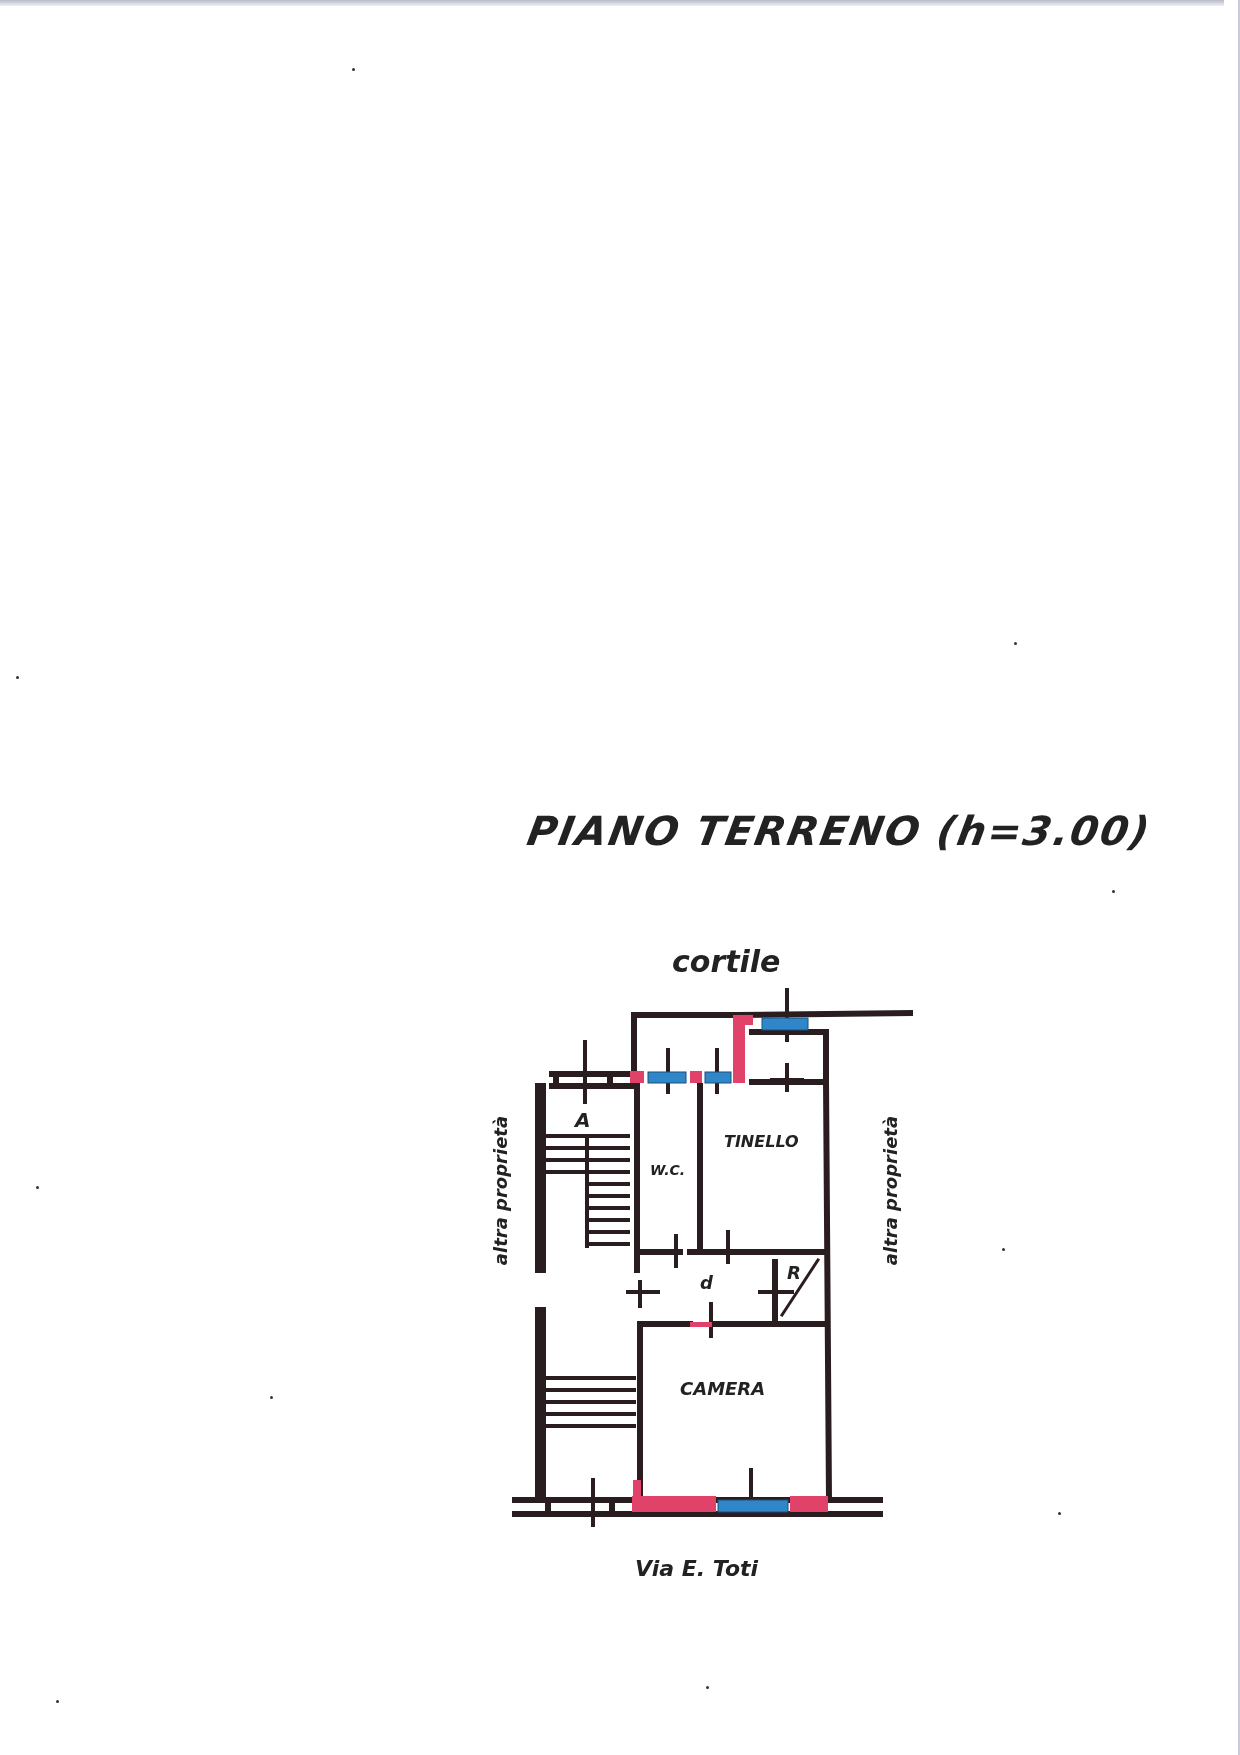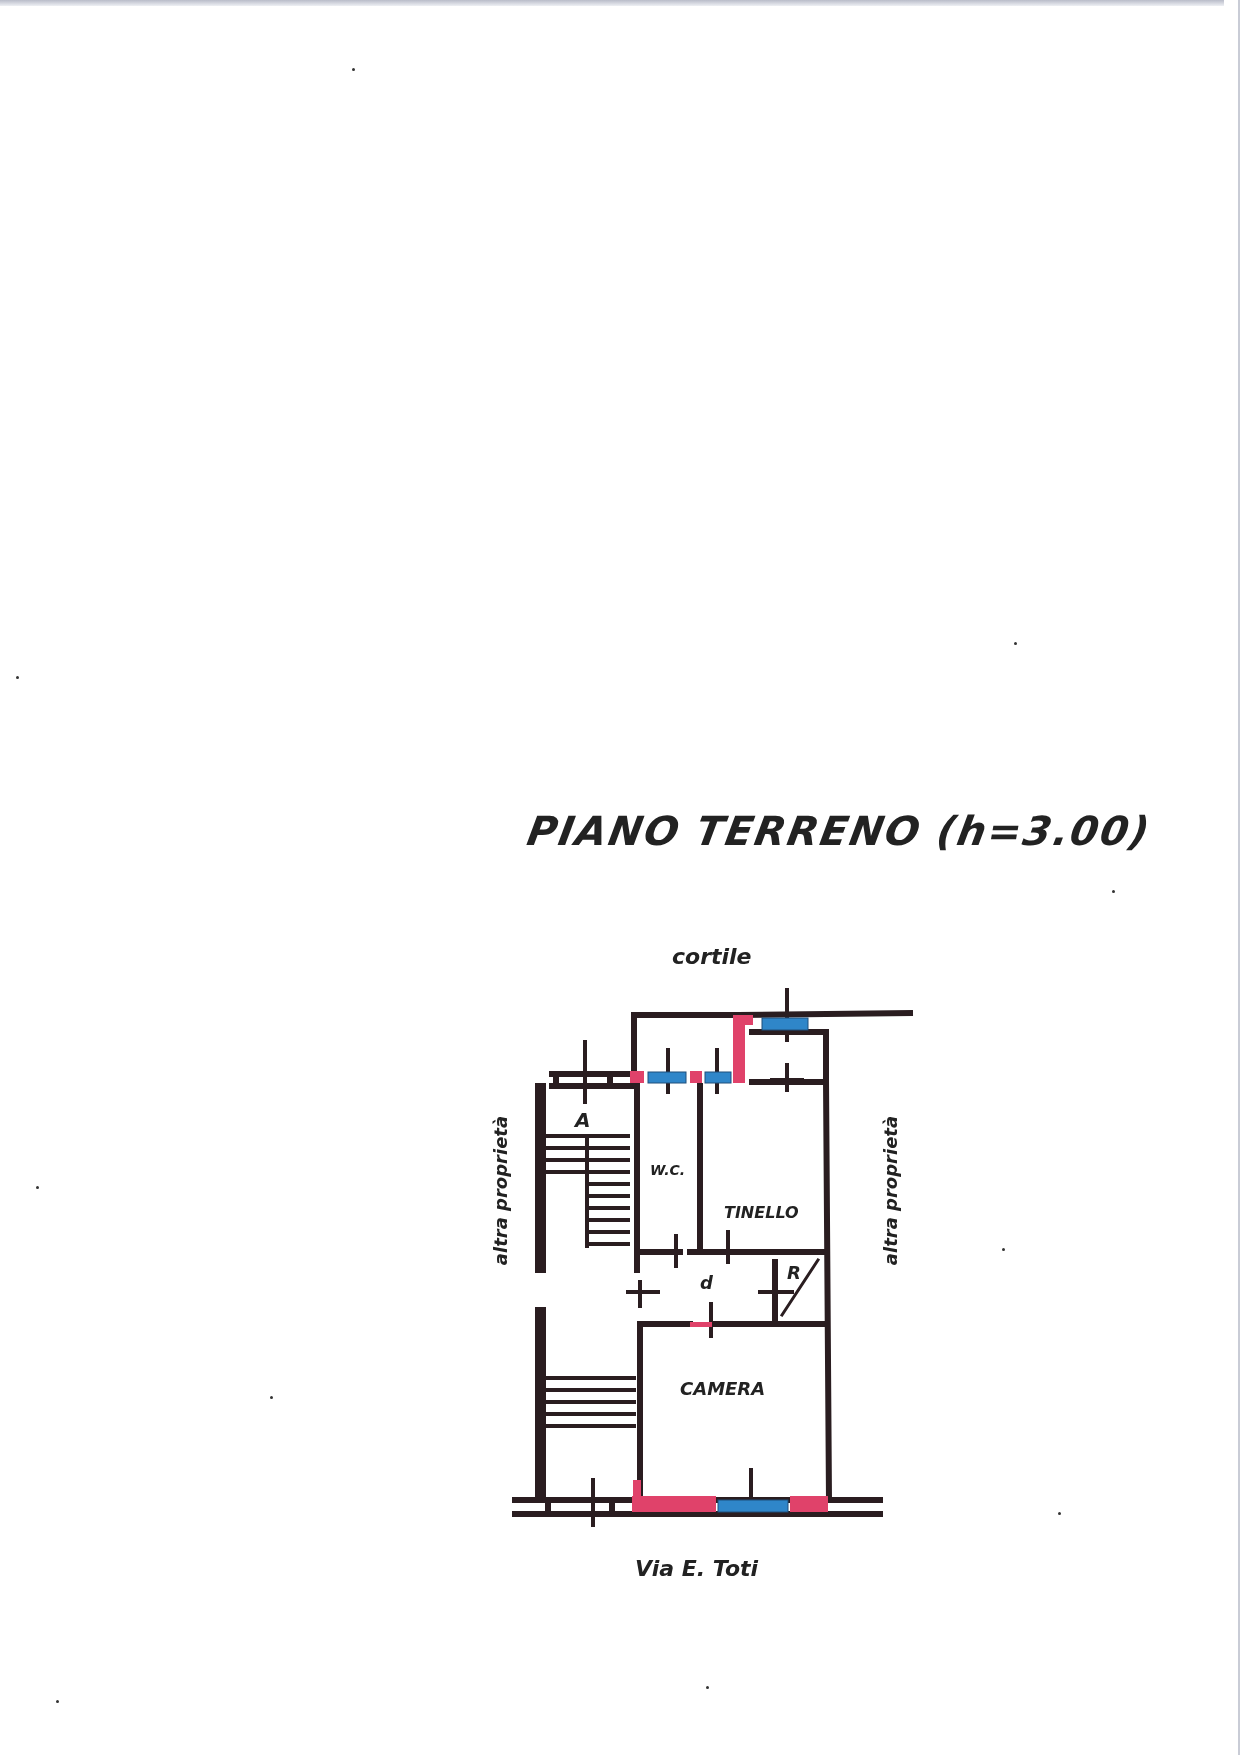--- a/index.html
+++ b/index.html
@@ -1,21 +1,21 @@
 <!DOCTYPE html>
 <html><head>
 <meta charset="utf-8">
 <style>
   html, body { margin: 0; padding: 0; background: #ffffff; }
   body { width: 1240px; height: 1755px; position: relative; overflow: hidden; font-family: "DejaVu Sans", sans-serif; }
   .scan-top { position: absolute; left: 0; top: 0; width: 1224px; height: 6px; background: linear-gradient(#b9bcc9, #eef0f4); }
   .scan-right { position: absolute; right: 0; top: 0; width: 2px; height: 1755px; background: #c9ccd6; }
   .title { position: absolute; left: 528px; top: 808px; font-family: "DejaVu Sans", sans-serif; font-weight: bold; font-style: italic; font-size: 40px; letter-spacing: 2px; color: #222; transform: skewX(-10deg); white-space: nowrap; }
   .label { position: absolute; font-family: "DejaVu Sans", sans-serif; font-style: italic; font-weight: bold; color: #222; white-space: nowrap; }
-  .lbl-cortile { left: 672px; top: 944px; font-size: 22px; }
+  .lbl-cortile { left: 672px; top: 944px; font-size: 30px; }
   .lbl-via { left: 635px; top: 1556px; font-size: 22px; }
   .lbl-vert-left { left: 400px; top: 1180px; font-size: 18px; transform: rotate(-90deg); transform-origin: center; width: 200px; text-align: center; }
   .lbl-vert-right { left: 790px; top: 1180px; font-size: 18px; transform: rotate(-90deg); transform-origin: center; width: 200px; text-align: center; }
   .room { position: absolute; font-family: "DejaVu Sans", sans-serif; font-weight: bold; font-style: italic; color: #222; font-size: 16px; white-space: nowrap; }
   svg.plan { position: absolute; left: 0; top: 0; }
   .dot { position: absolute; width: 3px; height: 3px; background: #333; border-radius: 50%; }
 </style>
 </head>
 <body>
 
@@ -117,21 +117,21 @@
   <g fill="#2f86c9" stroke="#1e4f7a" stroke-width="1">
     <rect x="648" y="1072" width="38" height="11"></rect>
     <rect x="705" y="1072" width="26" height="11"></rect>
     <rect x="762" y="1018" width="46" height="12"></rect>
     <rect x="718" y="1500" width="70" height="12"></rect>
   </g>
 </svg>
 
 <div class="room" style="left:575px; top:1108px; font-size:20px;">A</div>
 <div class="room" style="left:650px; top:1162px; font-size:14px;text-align:center;">W.C.</div>
-<div class="room" style="left:724px; top:1203px;">TINELLO</div>
+<div class="room" style="left:724px; top:1132px;">TINELLO</div>
 <div class="room" style="left:700px; top:1272px; font-size:18px;">d</div>
 <div class="room" style="left:787px; top:1262px; font-size:18px;">R</div>
 <div class="room" style="left:680px; top:1372px; font-size:18px;margin-top:6px;">CAMERA</div>
 
 <div class="dot" style="left:352px; top:68px;"></div>
 <div class="dot" style="left:16px; top:676px;"></div>
 <div class="dot" style="left:1014px; top:642px;"></div>
 <div class="dot" style="left:1112px; top:890px;"></div>
 <div class="dot" style="left:36px; top:1186px;"></div>
 <div class="dot" style="left:270px; top:1396px;"></div>

